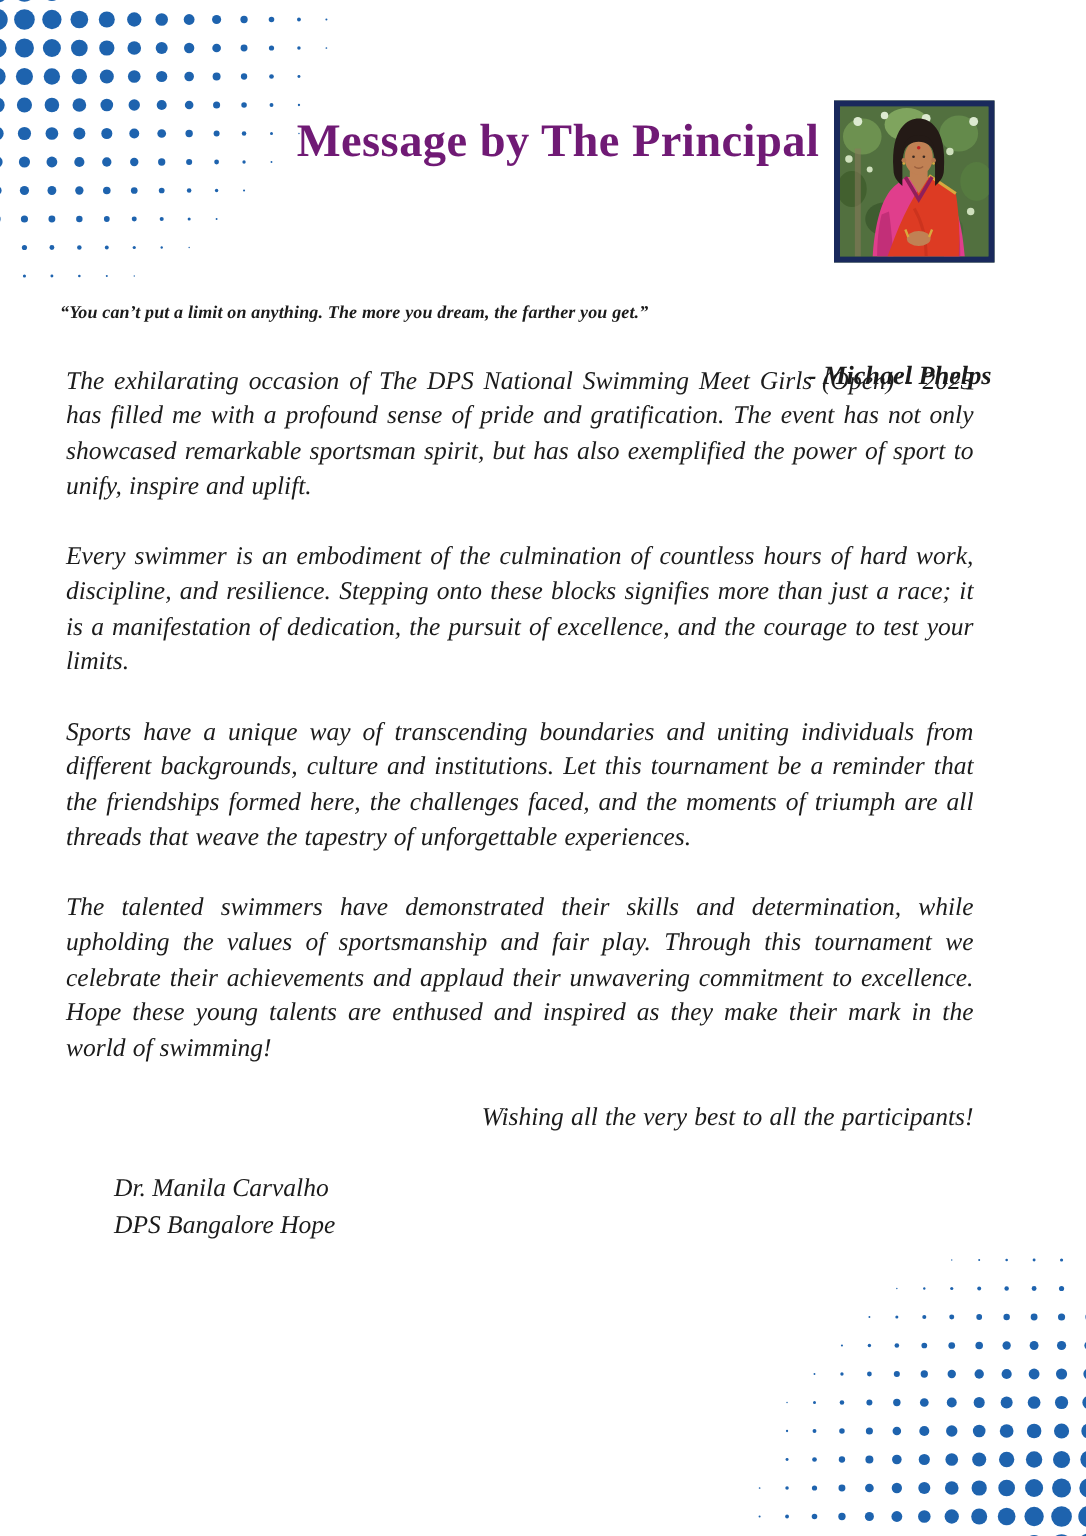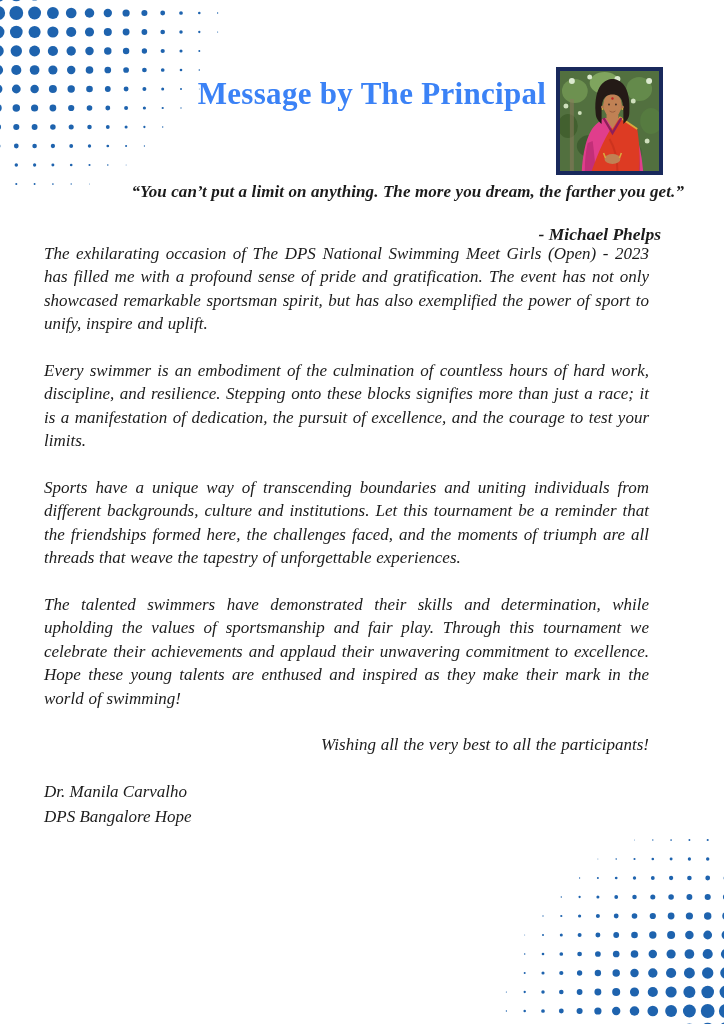--- a/index.html
+++ b/index.html
@@ -43,24 +43,25 @@
   .quote-block {
     position: absolute;
     top: 179px;
     left: 40px;
     right: 40px;
     font-style: italic;
     font-weight: bold;
     line-height: 26px;
   }
   .quote-line {
-    text-align: right;
-    font-size: 17px;
+    text-align: left;
+    font-size: 12px;
     white-space: nowrap;
     letter-spacing: 0.1px;
+    margin-top: 16px;
   }
   .quote-attribution {
     text-align: right;
     padding-right: 23px;
     font-size: 17.5px;
     margin-top: 16px;
   }
 
   .body-text {
     position: absolute;
@@ -75,20 +76,21 @@
     text-align: justify;
     margin-bottom: 23.4px;
     word-spacing: 0.5px;
   }
   .body-text p.no-justify { text-align: right; margin-left: 15px; }
 
   .signature-block {
     margin-top: 0;
     line-height: 24.5px;
     font-size: 17px;
+    margin-left: 32px;
   }
   .signature-block div { text-align: left; }
 </style>
 </head>
 <body>
 
 <div class="page" style="color: rgb(27, 27, 27);">
 
   <svg class="halftone tl" width="244" height="210" viewBox="0 0 244 210">
       <circle cx="-2.0" cy="-6.0" r="7.80" fill="#1E63AE"></circle>
@@ -327,21 +329,21 @@
       <circle cx="136.2" cy="40.0" r="0.79" fill="#1E63AE"></circle>
       <circle cx="117.9" cy="40.0" r="0.47" fill="#1E63AE"></circle>
       <circle cx="246.0" cy="21.0" r="1.08" fill="#1E63AE"></circle>
       <circle cx="227.7" cy="21.0" r="1.05" fill="#1E63AE"></circle>
       <circle cx="209.4" cy="21.0" r="0.97" fill="#1E63AE"></circle>
       <circle cx="191.1" cy="21.0" r="0.85" fill="#1E63AE"></circle>
       <circle cx="172.8" cy="21.0" r="0.67" fill="#1E63AE"></circle>
       <circle cx="154.5" cy="21.0" r="0.46" fill="#1E63AE"></circle>
     </svg>
 
-  <h1 class="page-title" style="color: #3b82f6; padding-left: 20px;">Message by The Principal</h1>
+  <h1 class="page-title" style="color: #701a75; padding-left: 20px;">Message by The Principal</h1>
 
   <div class="photo-frame" style="border-color: rgb(25, 41, 92);">
     <svg viewBox="0 0 100 100" preserveAspectRatio="none">
       <rect x="0" y="0" width="100" height="100" fill="#52703f"></rect>
       <ellipse cx="15" cy="20" rx="13" ry="12" fill="#6d9150"></ellipse>
       <ellipse cx="45" cy="12" rx="15" ry="11" fill="#7fa45e"></ellipse>
       <ellipse cx="80" cy="18" rx="13" ry="12" fill="#648a4b"></ellipse>
       <ellipse cx="8" cy="55" rx="10" ry="12" fill="#42602f"></ellipse>
       <ellipse cx="92" cy="50" rx="11" ry="13" fill="#567b40"></ellipse>
       <ellipse cx="30" cy="75" rx="13" ry="11" fill="#3f5c30"></ellipse>

